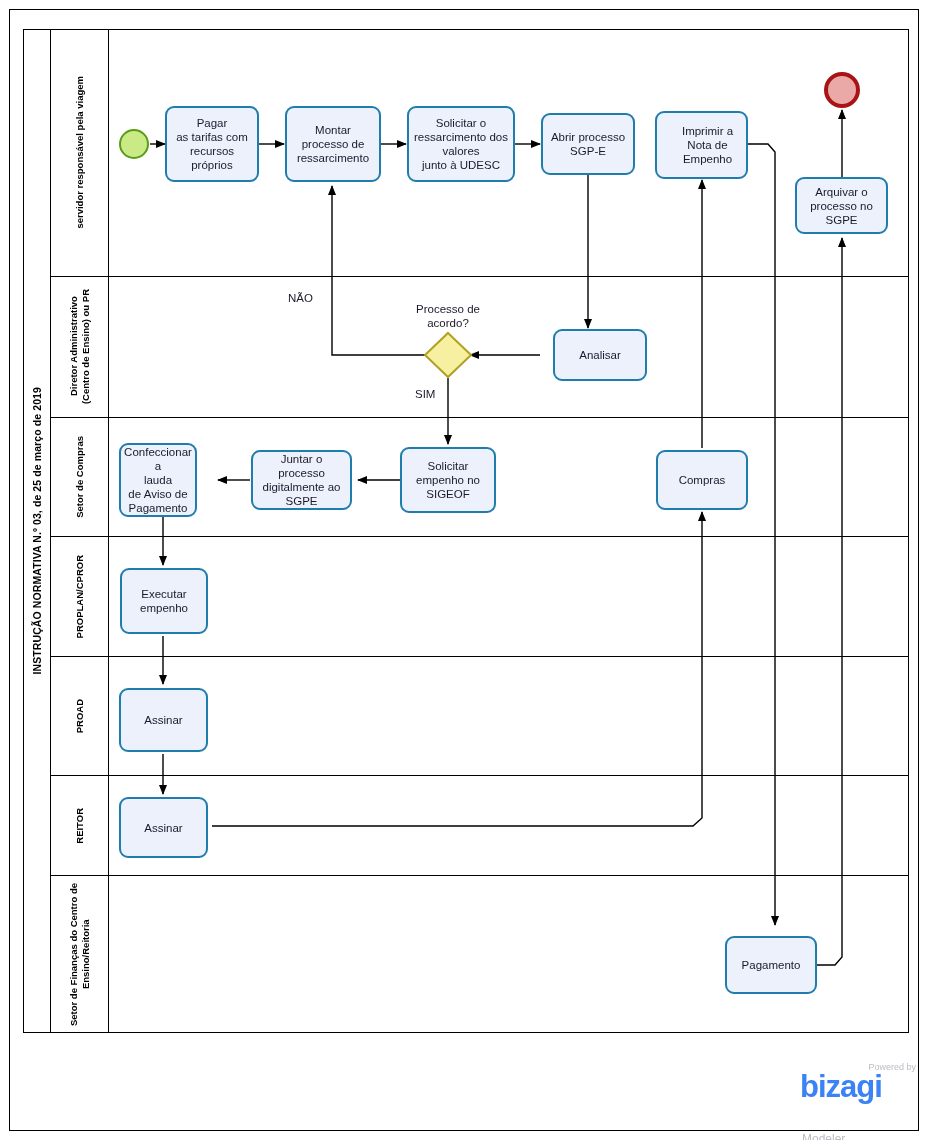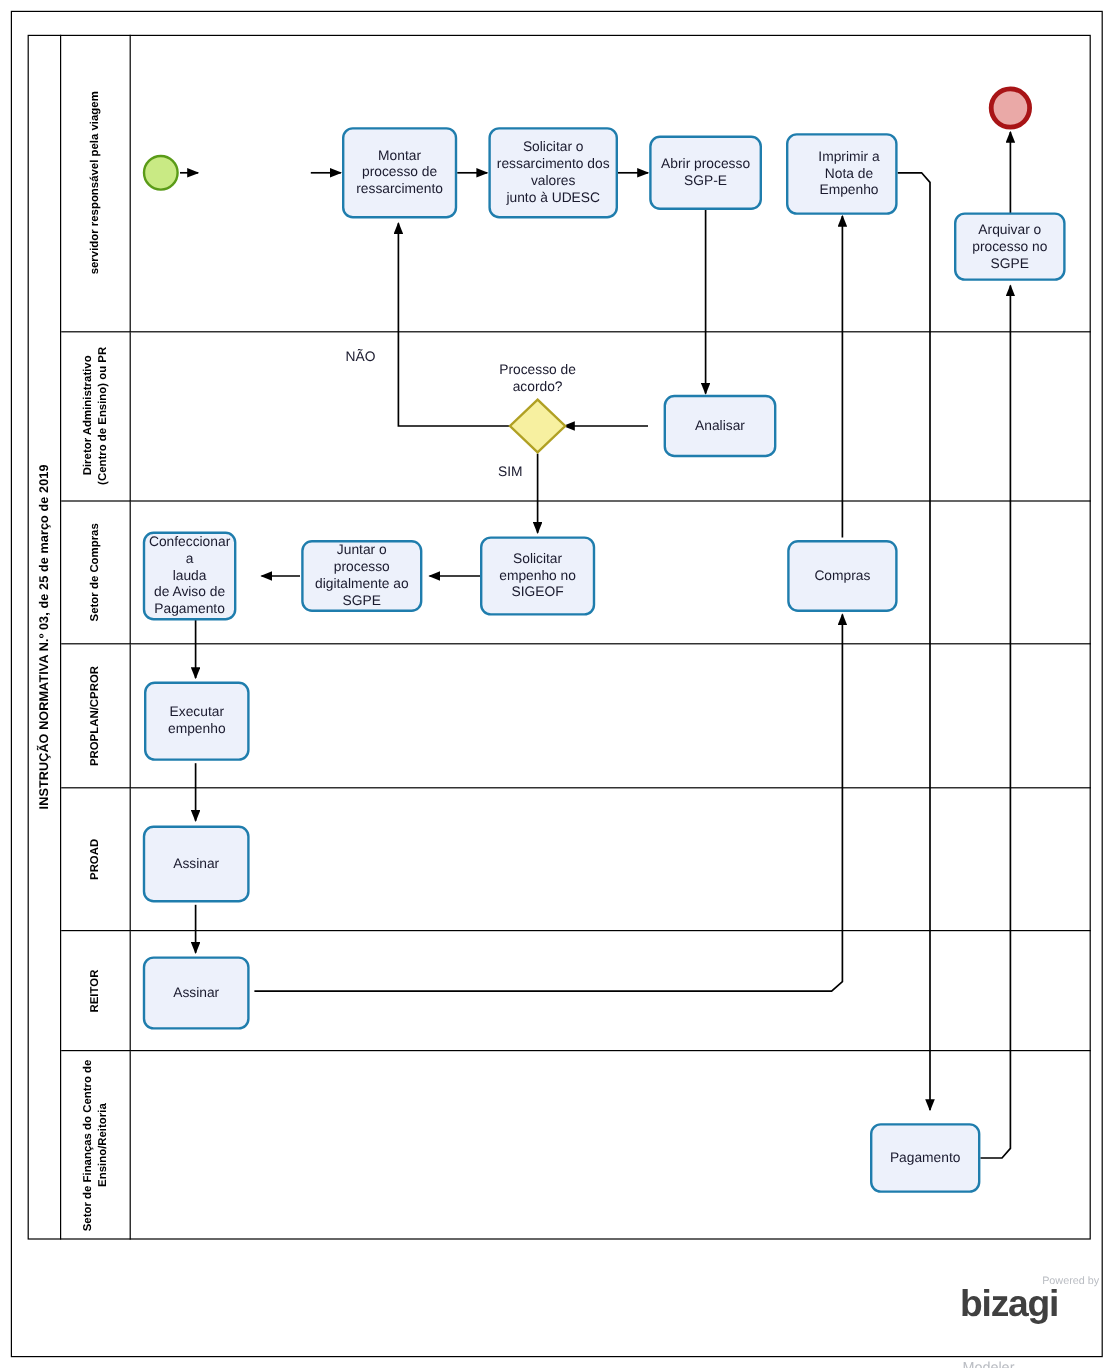--- a/index.html
+++ b/index.html
@@ -100,21 +100,21 @@
     border:1.5px solid #000;box-sizing:border-box;pointer-events:none;
   }
   
   #bizagi{position:absolute;left:800px;top:1062px;width:118px;height:52px;}
   .bz-powered{
     position:absolute;right:2px;top:0;
     font-size:9px;color:#b9bcc2;font-family:"Liberation Sans",sans-serif;
   }
   .bz-name{
     position:absolute;left:0;top:9px;
-    font-size:31px;color:#404040;font-weight:bold;letter-spacing:-1px;
+    font-size:31px;color:#3b82f6;font-weight:bold;letter-spacing:-1px;
     font-family:"Liberation Sans",sans-serif;line-height:31px;
   }
   .bz-modeler{
     position:absolute;left:2px;top:38px;
     font-size:12px;color:#b9bcc2;font-family:"Liberation Sans",sans-serif;margin-top:32px;
   }
 </style>
 </head>
 <body>
 
@@ -203,20 +203,23 @@
     </g>
 
     <g>
       <polygon points="448,333 471,355 448,377 425,355" fill="#f7f0a0" stroke="#b0a023" stroke-width="2"></polygon>
     </g>
   </svg>
 
   <div class="node start-evt" style="left:119px;top:129px;width:30px;height:30px;"></div>
   <div class="node end-evt" style="left:824px;top:72px;width:36px;height:36px;"></div>
 
+  <div class="node task" style="left:165px;top:106px;width:94px;height:76px;">
+    <span>Pagar<br>as tarifas com<br>recursos<br>próprios</span>
+  </div>
 
   <div class="node task" style="left:285px;top:106px;width:96px;height:76px;text-align:center;">
     <span>Montar<br>processo de<br>ressarcimento</span>
   </div>
 
   <div class="node task" style="left:407px;top:106px;width:108px;height:76px;">
     <span>Solicitar o<br>ressarcimento dos<br>valores<br>junto à UDESC</span>
   </div>
 
   <div class="node task" style="left:541px;top:113px;width:94px;height:62px;">

